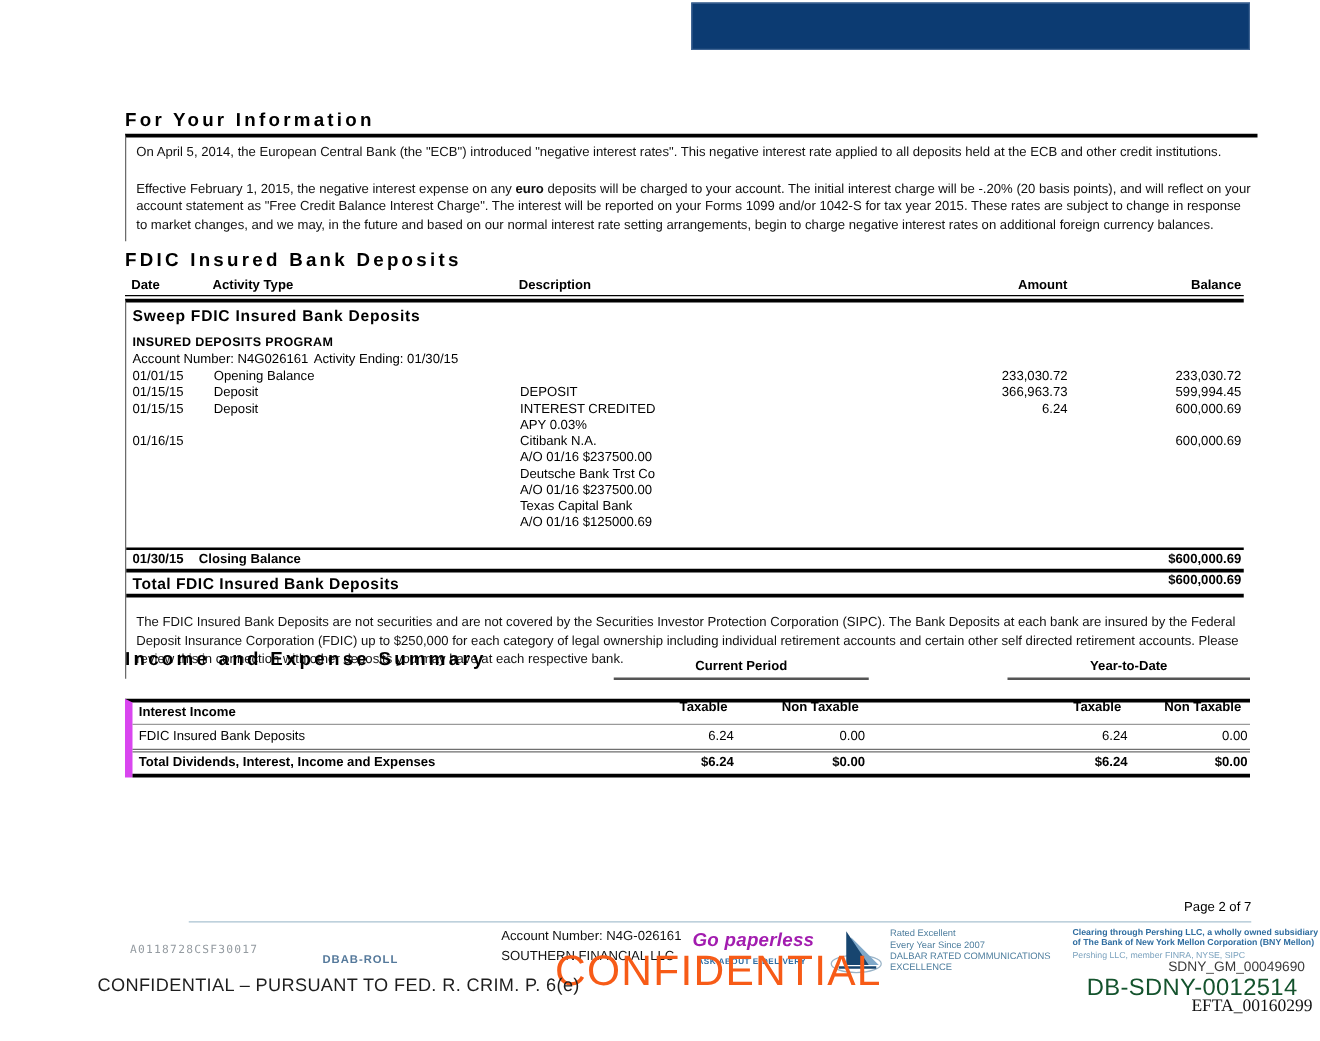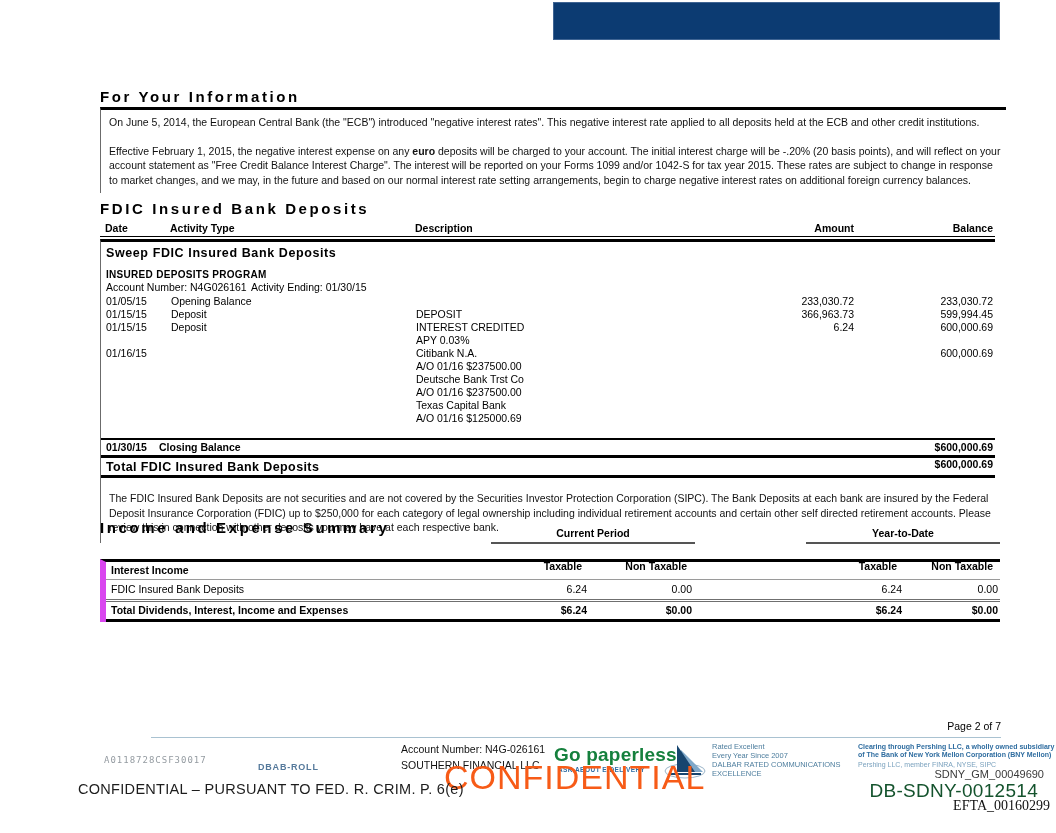--- a/index.html
+++ b/index.html
@@ -58,21 +58,21 @@
   .dbl-rule{border-top:3px double #6f6f6f;height:0;margin-top:1px;}
   .inc-total{font-weight:bold;height:17px;line-height:16px;border-bottom:3px solid #000;}
 
   
   .page-label{right:91px;top:720px;font-size:10.5px;}
   .foot-rule{left:115px;top:737px;width:850px;height:1px;background:#A9C2D1;}
   .doc-code{left:68px;top:755px;font-family:"DejaVu Sans Mono",monospace;font-size:9px;letter-spacing:1px;color:#949BA1;}
   .batch-code{left:222px;top:762px;font-size:9px;font-weight:bold;letter-spacing:.8px;color:#55799B;}
   .acct-foot1{left:365px;top:743px;font-size:10.5px;color:#111;}
   .acct-foot2{left:365px;top:759px;font-size:10.5px;color:#111;}
-  .paperless{left:518px;top:744px;font-size:19px;font-weight:600;color:#15803d;letter-spacing:.2px;}
+  .paperless{left:518px;top:744px;font-size:15px;font-weight:600;color:#a21caf;letter-spacing:.2px;font-style:italic;}
   .paperless-sub{left:522px;top:766px;font-size:6.5px;font-weight:bold;letter-spacing:.4px;color:#2E6DA4;}
   .dalbar-logo{left:627px;top:741px;}
   .dalbar-text{left:676px;top:742px;font-size:7.5px;line-height:9px;color:#4E7E9E;white-space:pre-line;}
   .clearing-bold{left:822px;top:743px;font-size:7px;line-height:8px;font-weight:bold;color:#2F6DA0;white-space:pre-line;}
   .clearing-light{left:822px;top:761px;font-size:7px;color:#7BA2BE;}
   .watermark{left:408px;top:758px;font-size:34px;letter-spacing:1px;color:#F75B17;white-space:nowrap;}
   .legal-line{left:42px;top:781px;font-size:14.5px;letter-spacing:.3px;color:#1d1d1d;white-space:nowrap;}
   .bates1{right:48px;top:768px;font-size:11px;color:#3a3a3a;}
   .bates2{right:54px;top:780px;font-size:19px;color:#14532d;letter-spacing:.3px;}
   .bates3{right:42px;top:798px;font-size:14px;font-family:"Liberation Serif",serif;color:#111;}
@@ -80,21 +80,21 @@
 </style>
 </head>
 <body>
 
 <div id="page">
 
   <div class="abs navy-bar"></div>
 
   <div class="abs sec-title" style="left:64px;top:88px;">For Your Information</div>
   <div class="abs fyi-box">
-    <p>On June 5, 2014, the European Central Bank (the "ECB") introduced "negative interest rates".  This negative interest rate applied to all deposits held at the ECB and other credit institutions.</p>
+    <p>On April 5, 2014, the European Central Bank (the "ECB") introduced "negative interest rates".  This negative interest rate applied to all deposits held at the ECB and other credit institutions.</p>
     <p><span>Effective February 1, 2015, the negative interest expense on any </span><b>euro</b><span> deposits will be charged to your account.  The initial interest charge will be -.20% (20 basis points), and will reflect on your account statement as "Free Credit Balance Interest Charge".  The interest will be reported on your Forms 1099 and/or 1042-S for tax year 2015.  These rates are subject to change in response to market changes, and we may, in the future and based on our normal interest rate setting arrangements, begin to charge negative interest rates on additional foreign currency balances.</span></p>
   </div>
 
   <div class="abs sec-title" style="left:64px;top:200px;">FDIC Insured Bank Deposits</div>
 
   <div class="abs thead" style="left:64px;top:222px;width:895px;">
     <span style="left:5px;">Date</span>
     <span style="left:70px;">Activity Type</span>
     <span style="left:315px;">Description</span>
     <span style="right:141px;" class="r">Amount</span>
@@ -103,21 +103,21 @@
 
   <div class="abs tbody" style="left:64px;top:239px;width:894px;">
     <div class="sweep-title">Sweep FDIC Insured Bank Deposits</div>
     <div class="program">INSURED DEPOSITS PROGRAM</div>
     <div class="acct-line">
       <span class="l1">Account Number: N4G026161</span>
       <span class="l2">Activity Ending: 01/30/15</span>
     </div>
 
     <div class="fr">
-      <span class="d">01/05/15</span>
+      <span class="d">01/01/15</span>
       <span class="a">Opening Balance</span>
       <span class="am">233,030.72</span>
       <span class="bl">233,030.72</span>
     </div>
     <div class="fr">
       <span class="d">01/15/15</span>
       <span class="a">Deposit</span>
       <span class="ds">DEPOSIT</span>
       <span class="am">366,963.73</span>
       <span class="bl">599,994.45</span>

